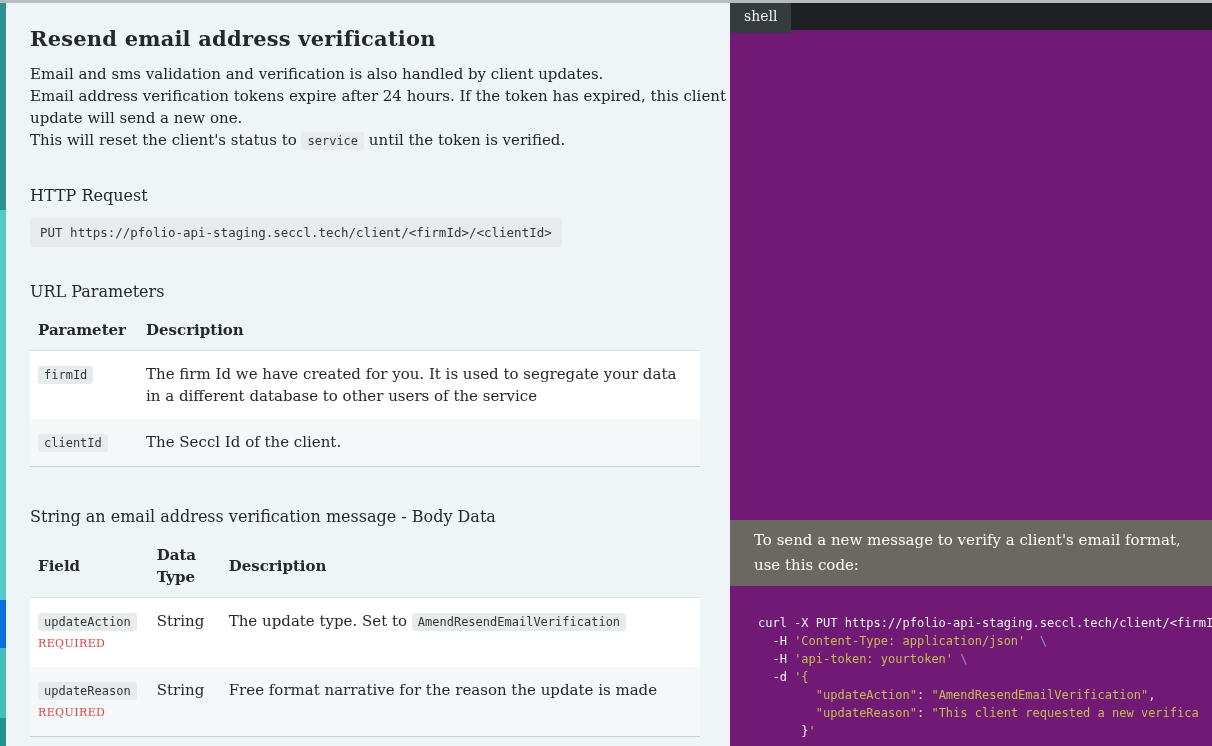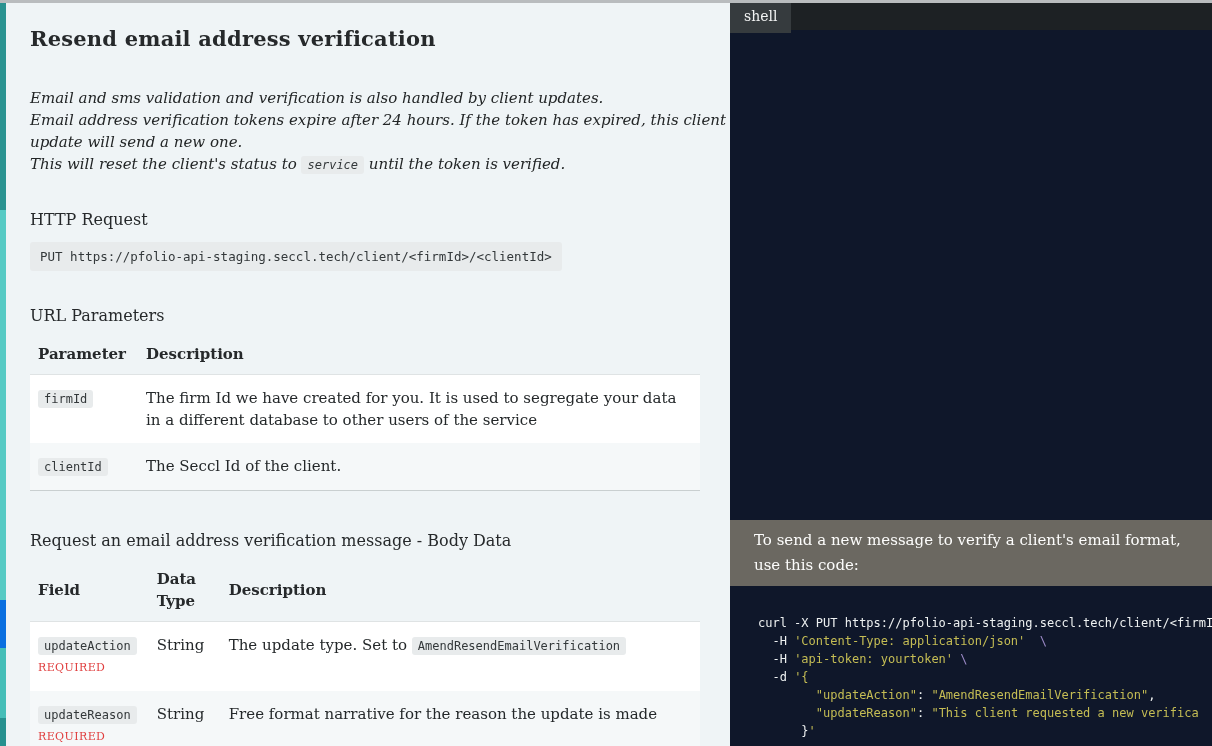--- a/index.html
+++ b/index.html
@@ -11,21 +11,21 @@
   .topline { position:absolute; left:0; top:0; width:1212px; height:3px; background:#b9bcbe; z-index:9; }
 
   
   .navstrip { position:absolute; left:0; top:3px; width:6px; height:743px; }
   .navstrip .seg { width:6px; }
 
   
   .content { position:absolute; left:6px; top:3px; width:772px; height:743px;
              background:#eff4f6; padding:0 30px 0 24px; color:#24282a; }
   h1.title { font-size:21px; font-weight:bold; color:#26292b; margin-top:23px; letter-spacing:.2px; }
-  p.intro  { margin-top:36px; font-size:15px; line-height:22px; color:#222526;font-style:italic; }
+  p.intro  { margin-top:12px; font-size:15px; line-height:22px; color:#222526; }
   h3.sec   { font-size:16px; font-weight:normal; color:#26292b; }
   .sec-http { margin-top:34px; }
   .sec-url  { margin-top:35px; }
   .sec-body { margin-top:40px; }
 
   code.chip, pre.endpoint {
     font-family:"DejaVu Sans Mono", monospace; font-size:12px; color:#33383a;
     background:#e8ebec; border-radius:3px; }
   code.chip { padding:2px 6px; white-space:nowrap; }
   pre.endpoint { display:inline-block; margin-top:13px; padding:7px 10px; font-size:12.5px; }
@@ -35,21 +35,21 @@
   table.doc th { text-align:left; font-weight:bold; font-size:15px; color:#26292b;
                  padding:4px 12px 9px 8px; border-bottom:1px solid #dfe3e4; }
   table.doc td { vertical-align:top; padding:12px 12px 12px 8px; }
   table.doc tbody tr:nth-child(odd)  { background:#ffffff; }
   table.doc tbody tr:nth-child(even) { background:#f5f8f9; }
   .w-param { width:92px; }  .w-field { width:104px; }  .w-dtype { width:72px; }
   .required { font-size:11px; letter-spacing:.4px; color:#e03e3e; }
 
   
   .panel { position:absolute; left:730px; top:3px; width:482px; height:743px;
-           background:#0f172a; overflow:hidden; }
+           background:#701a75; overflow:hidden; }
   .tabbar { width:100%; height:27px; background:#1d2124; }
   .tab { display:inline-block; height:30px; line-height:26px; padding:0 14px;
          background:#363b3e; color:#f2f3f3; font-size:14px; cursor:pointer; }
   .annotation { margin-top:490px; width:100%; background:#6b6861; color:#fdfdfc;
                 padding:8px 24px; font-size:15px; line-height:25px; }
   pre.code { margin-top:28px; padding:0 8px 0 28px; font-family:"DejaVu Sans Mono", monospace;
              font-size:12px; line-height:18px; white-space:pre; overflow:hidden; color:#eef1f1; }
   .tok-plain { color:#eef1f1; }
   .tok-str   { color:#c5bd54; }
   .tok-esc   { color:#9d8bc9; }
@@ -88,21 +88,21 @@
           <td><code class="chip">firmId</code></td>
           <td>The firm Id we have created for you. It is used to segregate your data in a different database to other users of the service</td>
         </tr>
         <tr>
           <td><code class="chip">clientId</code></td>
           <td>The Seccl Id of the client.</td>
         </tr>
       </tbody>
     </table>
 
-    <h3 class="sec sec-body">Request an email address verification message - Body Data</h3>
+    <h3 class="sec sec-body">String an email address verification message - Body Data</h3>
     <table class="doc">
       <thead>
         <tr>
           <th class="w-field">Field</th>
           <th class="w-dtype">Data Type</th>
           <th>Description</th>
         </tr>
       </thead>
       <tbody>
         <tr>

